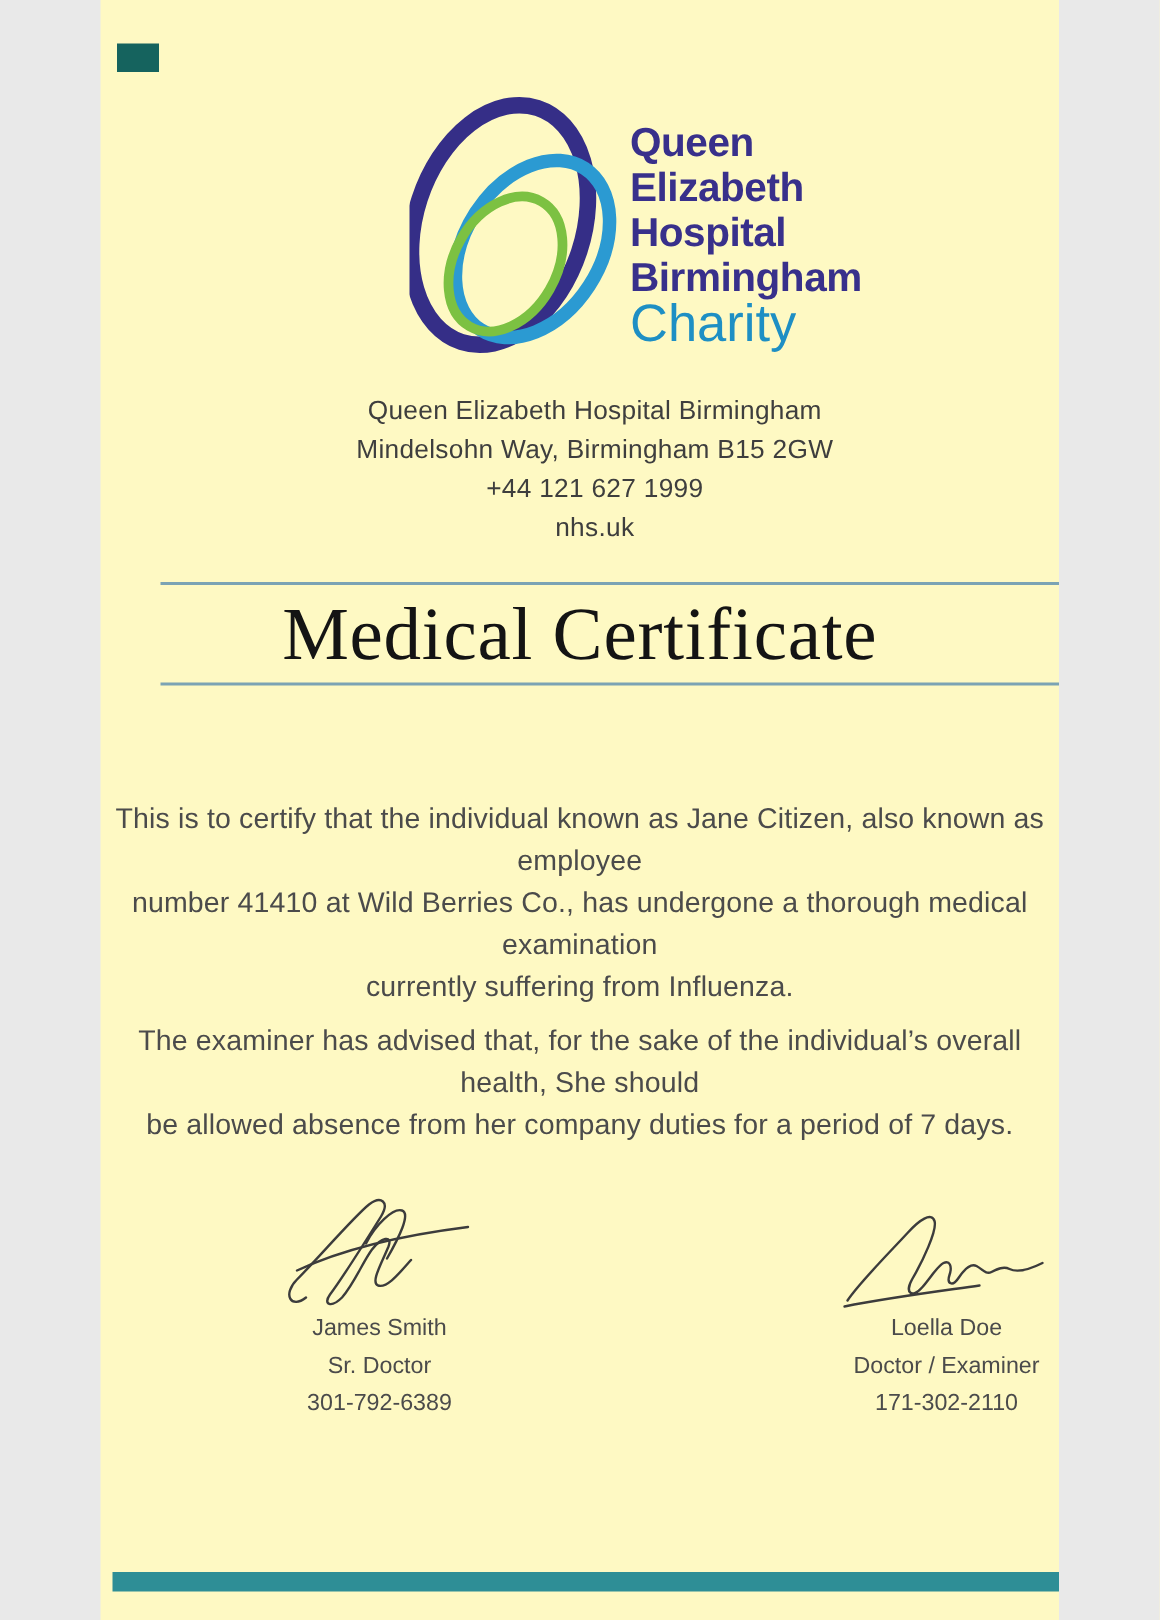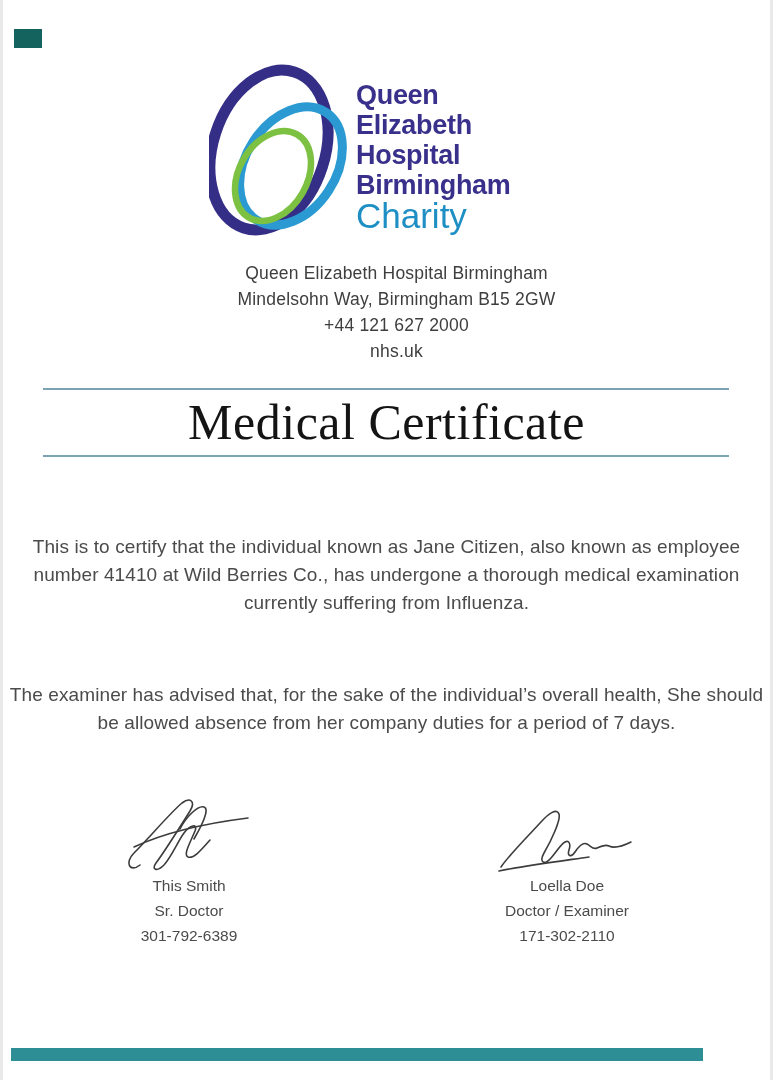--- a/index.html
+++ b/index.html
@@ -1,21 +1,21 @@
 <!DOCTYPE html>
 <html><head>
 <meta charset="utf-8">
 <style>
   * { margin: 0; padding: 0; box-sizing: border-box; }
   html, body { background: #e9e9e9; }
   .page {
     position: relative;
-    width: 767px; height: 1080px;
+    width: 639px; height: 1080px;
     margin: 0 auto;
-    background: #ffffff;
+    background: #fef9c3;
     overflow: hidden;
     font-family: "Liberation Sans", "DejaVu Sans", sans-serif;
   }
   .corner-mark {
     position: absolute; left: 11px; top: 29px;
     width: 28px; height: 19px;
     background: #15635e;
   }
   .bottom-bar {
     position: absolute; left: 8px; top: 1048px;
@@ -92,21 +92,21 @@
     <div class="line">Queen</div>
     <div class="line">Elizabeth</div>
     <div class="line">Hospital</div>
     <div class="line">Birmingham</div>
     <div class="charity">Charity</div>
   </div>
 
   <div class="contact">
     <div>Queen Elizabeth Hospital Birmingham</div>
     <div>Mindelsohn Way, Birmingham B15 2GW</div>
-    <div>+44 121 627 2000</div>
+    <div>+44 121 627 1999</div>
     <div>nhs.uk</div>
   </div>
 
   <div class="rule rule-top"></div>
   <div class="doc-title">Medical Certificate</div>
   <div class="rule rule-bottom"></div>
 
   <div class="body-text para-1">
     <div>This is to certify that the individual known as Jane Citizen, also known as employee</div>
     <div>number 41410 at Wild Berries Co., has undergone a thorough medical examination</div>
@@ -119,21 +119,21 @@
   </div>
 
   <div class="sig-block sig-left">
     <svg class="sig-draw" viewBox="0 0 130 80">
       <g fill="none" stroke="#3c3c3c" stroke-width="1.6" stroke-linecap="round">
         <path d="M16,70 C6,78 0,68 10,58 C24,44 48,16 58,8 C66,2 72,6 66,16 C56,32 38,60 32,68 C27,75 33,77 40,70 C48,61 54,46 60,38 C66,30 74,28 71,36 C66,48 59,60 64,62 C70,64 78,54 86,45"></path>
         <path d="M10,52 C44,36 84,28 124,23"></path>
         <path d="M56,34 C62,22 74,10 80,12 C86,14 78,30 70,44"></path>
       </g>
     </svg>
-    <div class="sig-name">This Smith</div>
+    <div class="sig-name">James Smith</div>
     <div class="sig-role">Sr. Doctor</div>
     <div class="sig-phone">301-792-6389</div>
   </div>
 
   <div class="sig-block sig-right">
     <svg class="sig-draw" viewBox="0 0 140 68">
       <g fill="none" stroke="#3c3c3c" stroke-width="1.6" stroke-linecap="round">
         <path d="M4,60 C12,48 32,28 44,15 C52,6 60,1 62,7 C64,13 54,34 47,46 C42,55 47,59 54,51 C60,44 64,37 68,35 C72,33 74,37 72,43 C70,49 74,51 78,45 C82,39 86,35 90,37 C94,39 96,43 100,41 C104,39 108,37 112,39 C118,42 126,39 134,35"></path>
         <path d="M2,64 C32,58 64,54 92,50"></path>
       </g>

